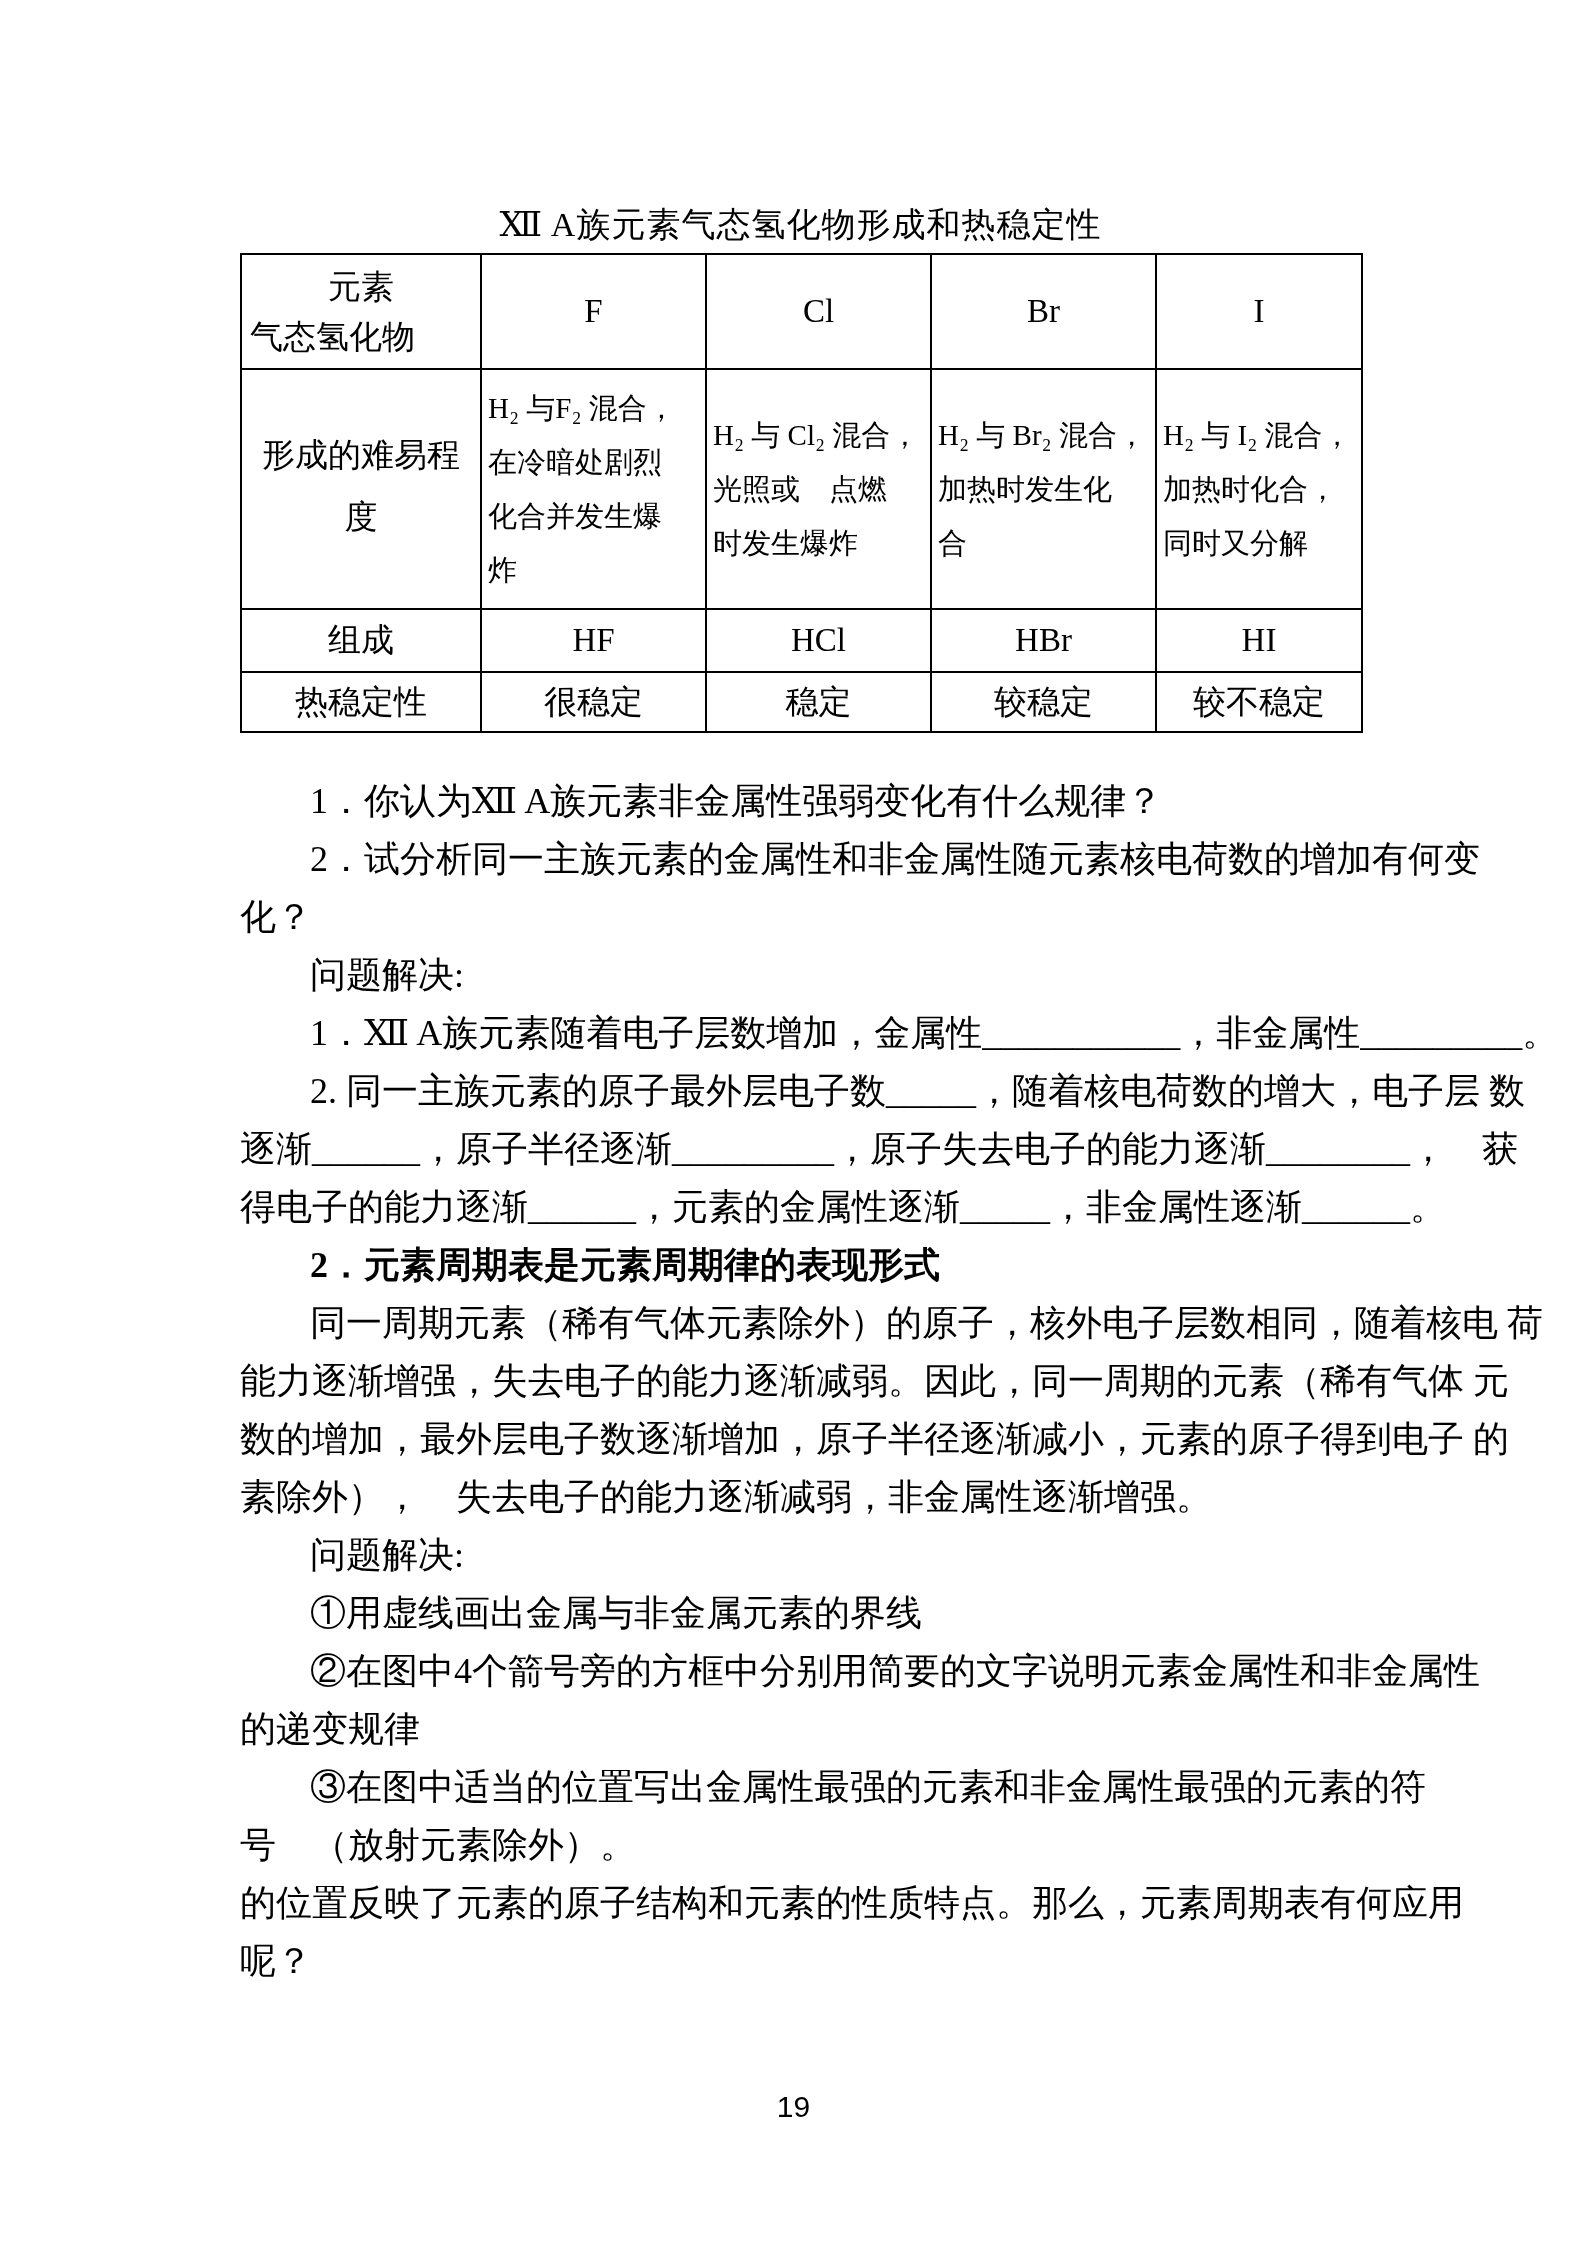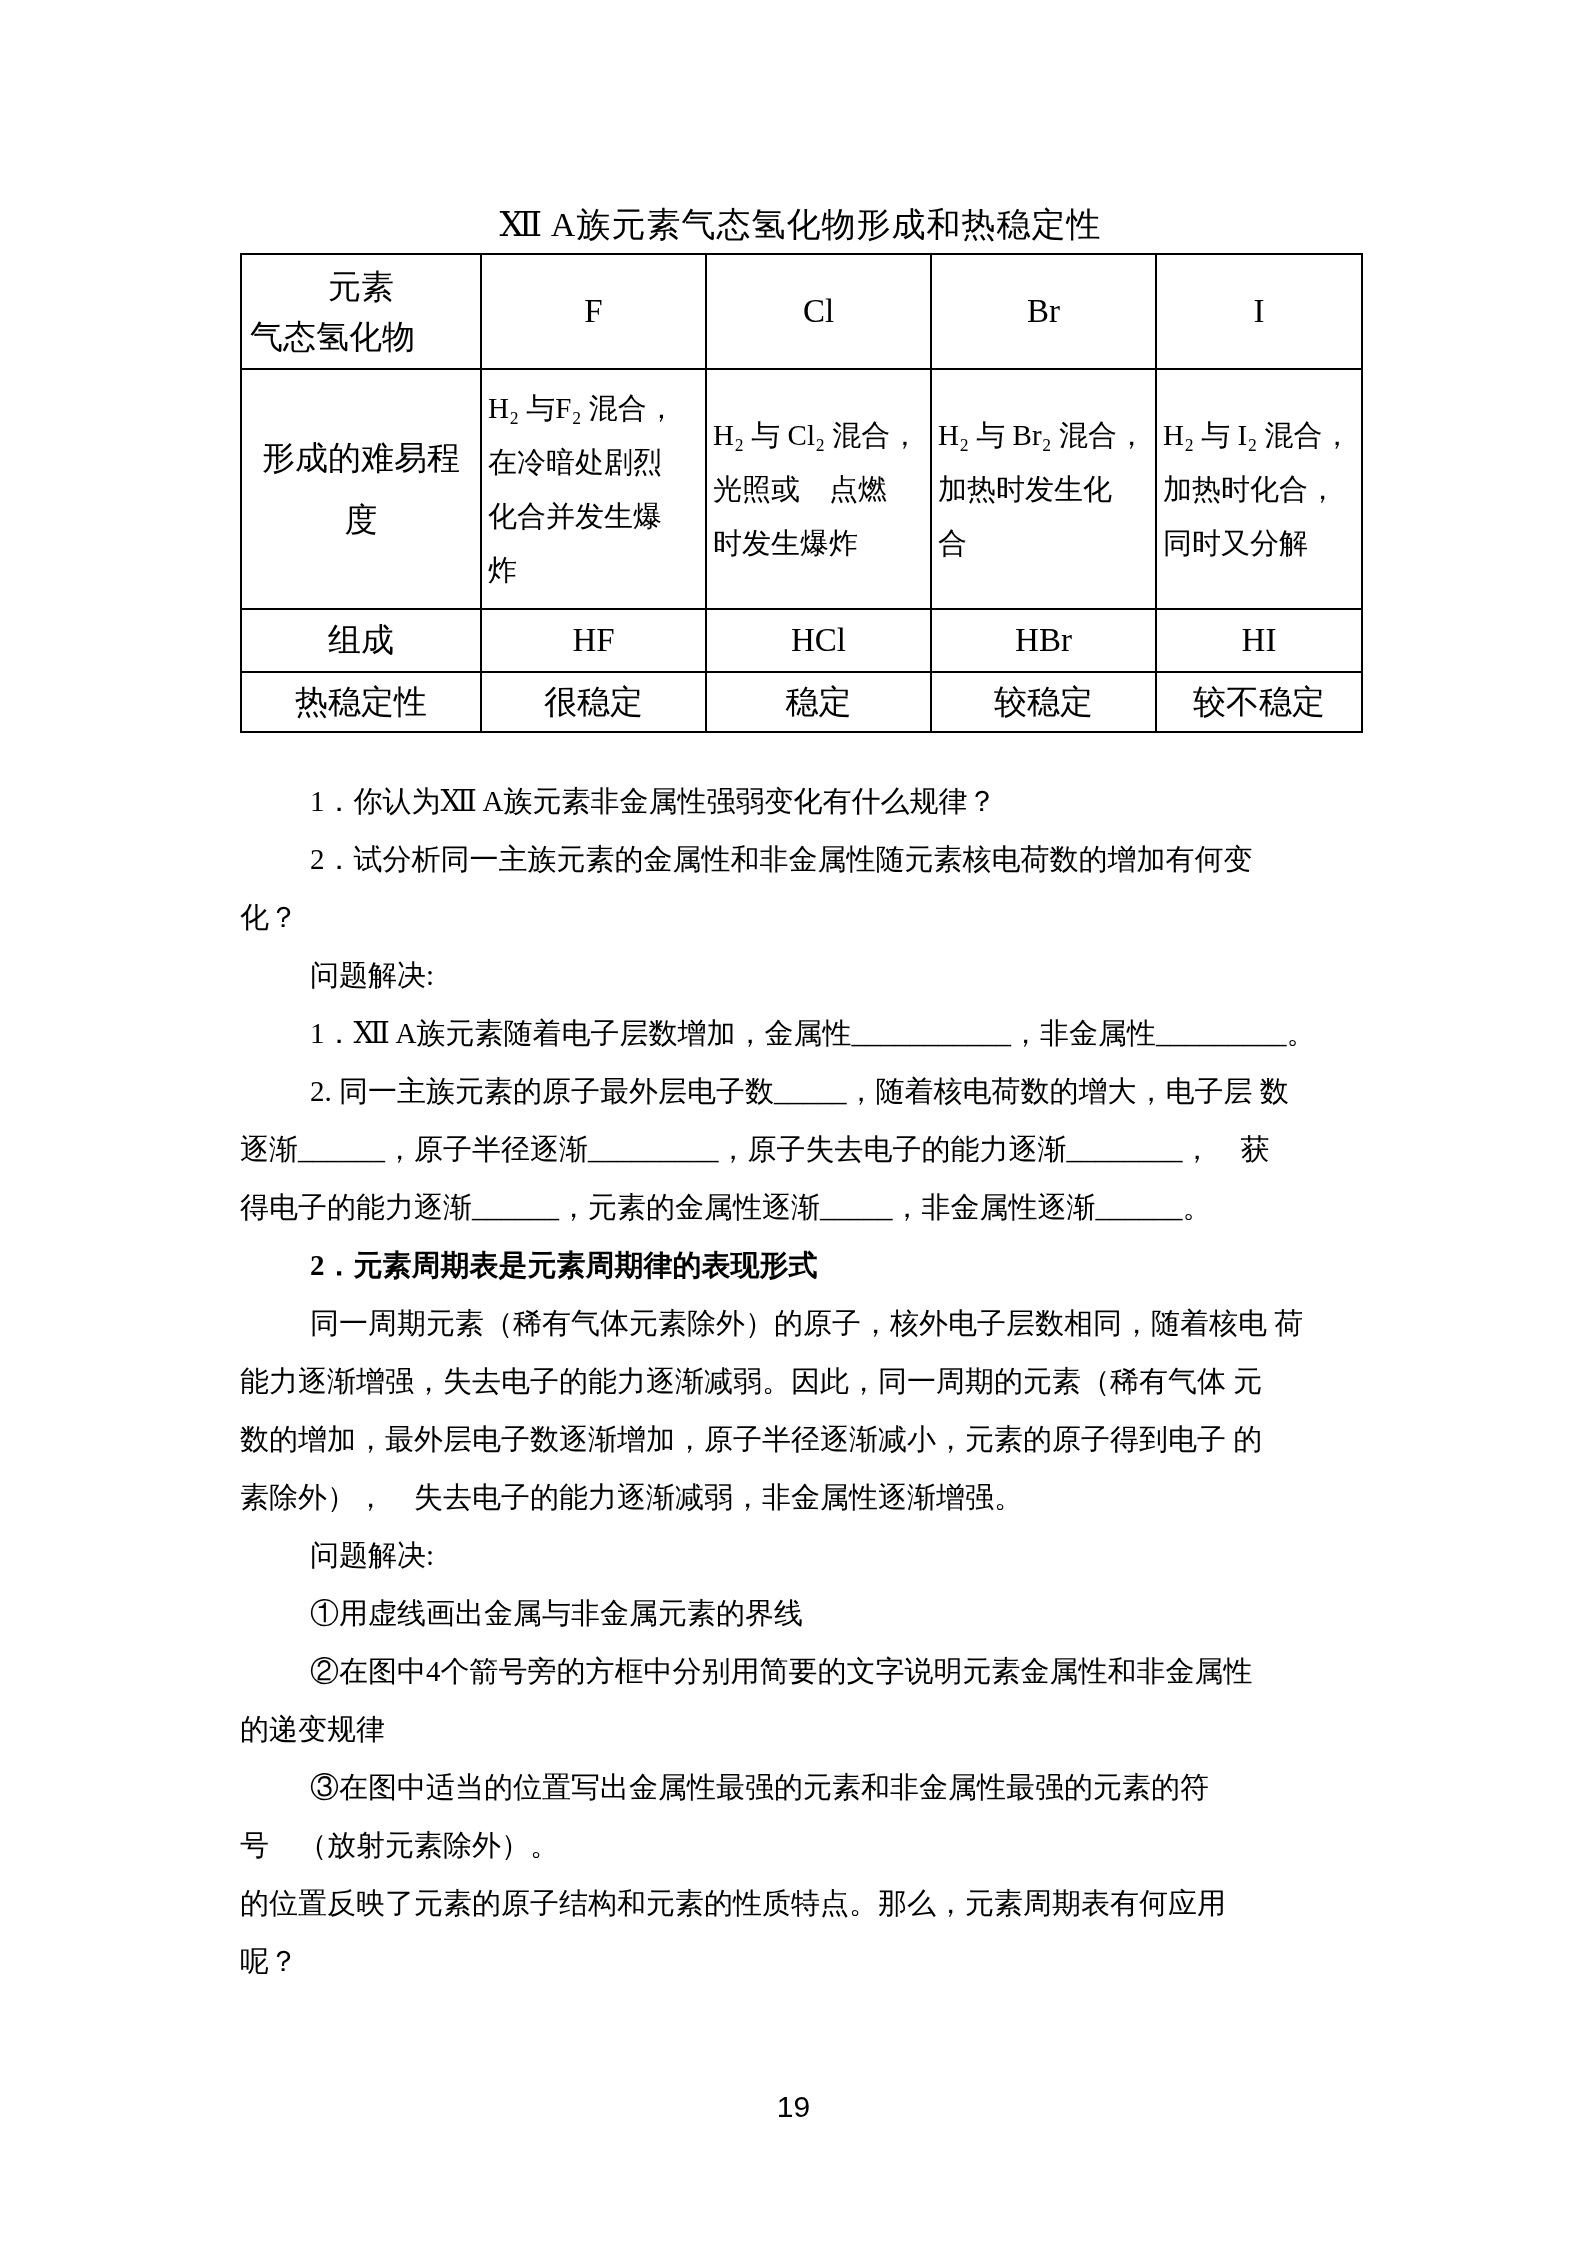--- a/index.html
+++ b/index.html
@@ -40,35 +40,36 @@
   }
   td.corner{vertical-align:middle;}
   .corner-l1{text-align:center;font-size:33px;line-height:50px;}
   .corner-l2{text-align:left;font-size:33px;line-height:50px;padding-left:8px;}
   tr.r-head td{height:113px;}
   tr.r-desc td{height:230px;}
   tr.r-desc td.lbl{
     text-align:center;
     padding:0 16px;
     line-height:62px;
+    font-family:Liberation Mono, monospace;
   }
   tr.r-desc td.desc{
     text-align:left;
     font-size:29px;
     line-height:54px;
     padding:4px 6px;
     white-space:pre-line;
     vertical-align:middle;
   }
   tr.r-comp td{height:61px;border-radius:19px;}
   tr.r-stab td{height:58px;}
   .bodylines{margin-top:39px;}
   .line{
     height:58px;line-height:58px;
-    font-size:29px;
+    font-size:36px;
     white-space:pre;
   }
   .indent{padding-left:70px;}
   .bold{font-weight:bold;}
   .pageno{
     position:absolute;
     left:0;right:0;
     top:2090px;
     text-align:center;
     font-family:"Liberation Sans","DejaVu Sans",sans-serif;

